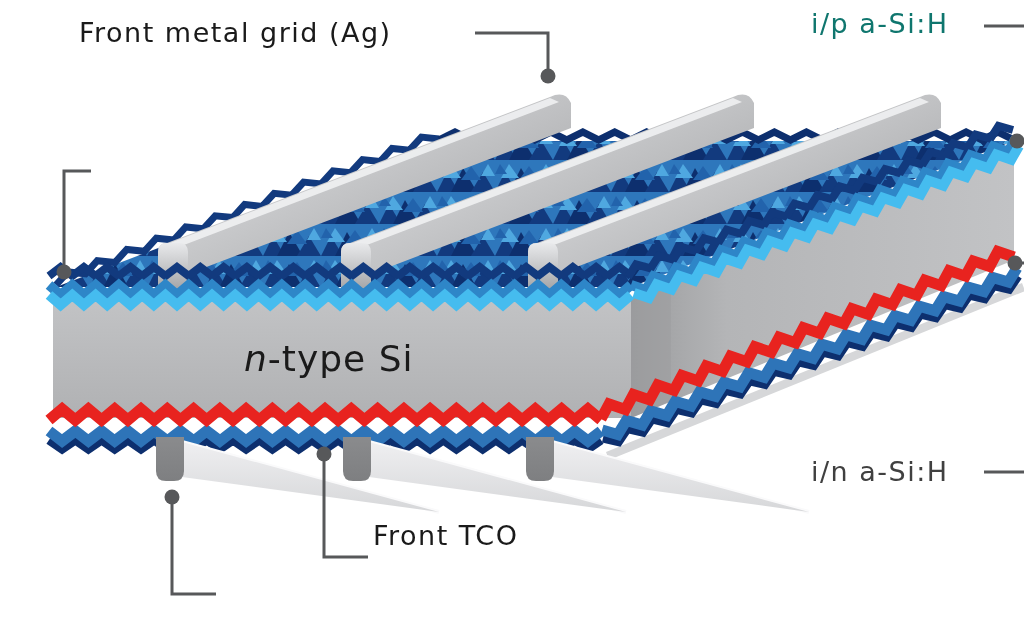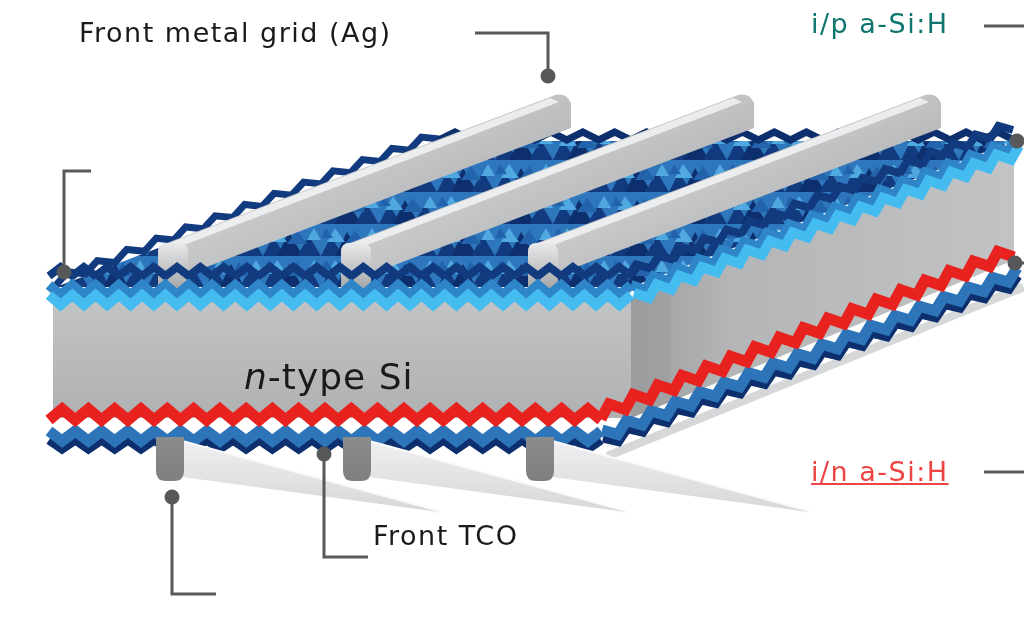--- a/index.html
+++ b/index.html
@@ -143,19 +143,19 @@
   <circle cx="293" cy="454" r="7.5"></circle>
   <circle cx="141" cy="497" r="7.5"></circle>
 </g>
     </svg>
 
   <div class="lbl" style="left:48px;top:18px">Front metal grid (Ag)</div>
 
   <div class="lbl" style="left: 780px; top: 9px; color: #0f766e;">i/p a-Si:H</div>
 
 
-  <div class="lbl big" style="left:213px;top:357px"><i>n</i><span>-type Si</span></div>
+  <div class="lbl big" style="left:213px;top:339px"><i>n</i><span>-type Si</span></div>
 
-  <div class="lbl" style="left: 780px; top: 457px; color: #ef4444; text-decoration: underline;">i/n a-Si:H</div>
+  <div class="lbl" style="left: 780px; top: 457px; color: #404040;">i/n a-Si:H</div>
 
   <div class="lbl" style="left:342px;top:521px">Front TCO</div>
 
 </div>
 
 </body></html>

